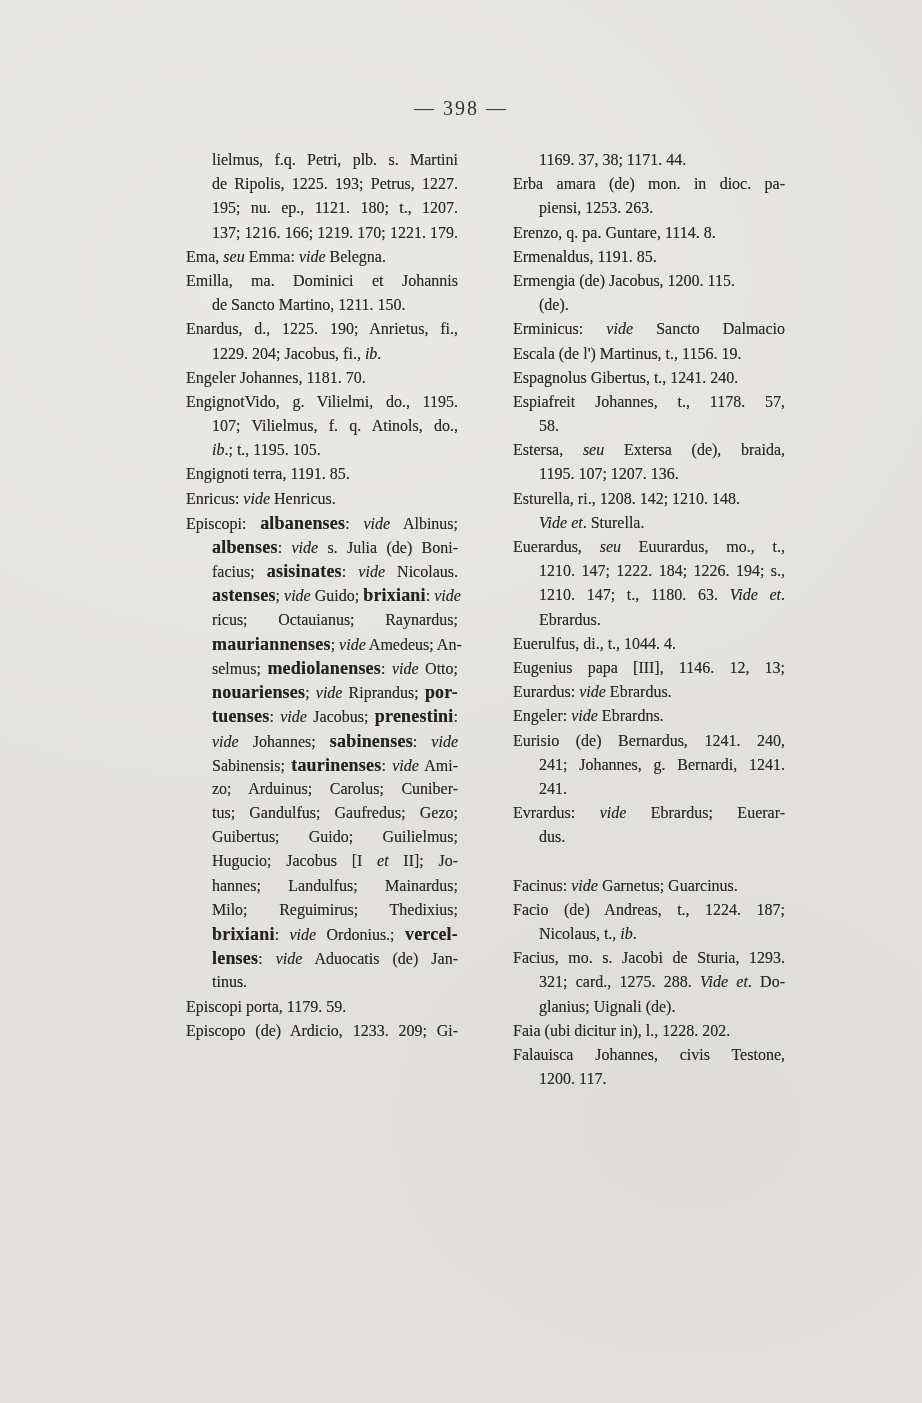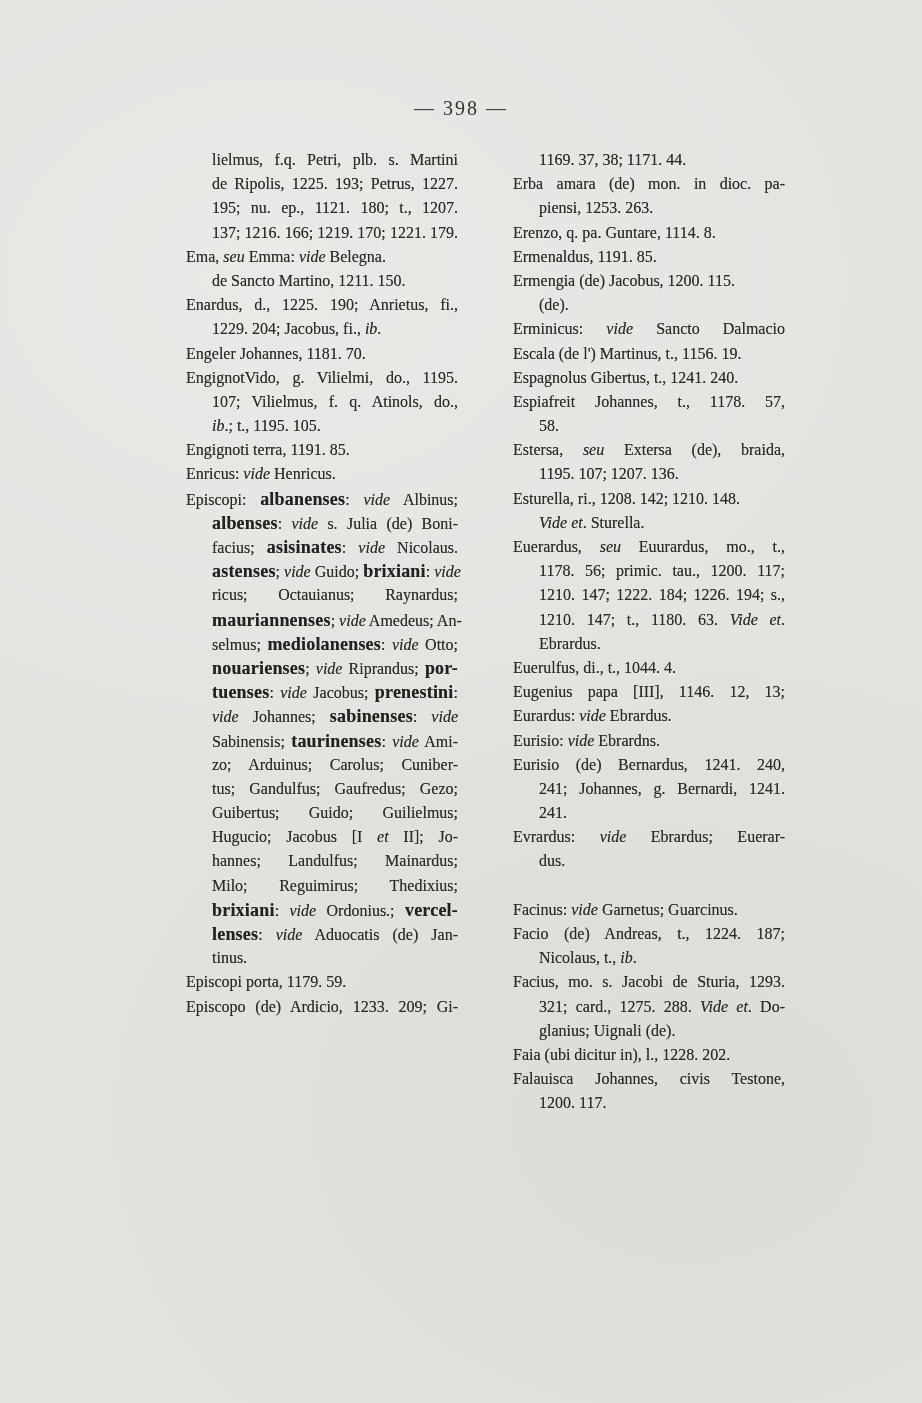--- a/index.html
+++ b/index.html
@@ -43,20 +43,21 @@
 <body>
 
 <div class="page">
   <div class="pagenum">— 398 —</div>
   <div class="col col-left">
       <div class="line ind just"><span>lielmus, f.q. Petri, plb. s. Martini</span></div>
       <div class="line ind just"><span>de Ripolis, 1225. 193; Petrus, 1227.</span></div>
       <div class="line ind just"><span>195; nu. ep., 1121. 180; t., 1207.</span></div>
       <div class="line ind just"><span>137; 1216. 166; 1219. 170; 1221. 179.</span></div>
       <div class="line"><span>Ema, </span><span class="i">seu</span><span> Emma: </span><span class="i">vide</span><span> Belegna.</span></div>
+      <div class="line just"><span>Emilla, ma. Dominici et Johannis</span></div>
       <div class="line ind"><span>de Sancto Martino, 1211. 150.</span></div>
       <div class="line just"><span>Enardus, d., 1225. 190; Anrietus, fi.,</span></div>
       <div class="line ind"><span>1229. 204; Jacobus, fi., </span><span class="i">ib</span><span>.</span></div>
       <div class="line"><span>Engeler Johannes, 1181. 70.</span></div>
       <div class="line just"><span>EngignotVido, g. Vilielmi, do., 1195.</span></div>
       <div class="line ind just"><span>107; Vilielmus, f. q. Atinols, do.,</span></div>
       <div class="line ind"><span class="i">ib</span><span>.; t., 1195. 105.</span></div>
       <div class="line"><span>Engignoti terra, 1191. 85.</span></div>
       <div class="line"><span>Enricus: </span><span class="i">vide</span><span> Henricus.</span></div>
       <div class="line just"><span>Episcopi: </span><span class="b">albanenses</span><span>: </span><span class="i">vide</span><span> Albinus;</span></div>
@@ -93,28 +94,27 @@
       <div class="line just"><span>Erminicus: </span><span class="i">vide</span><span> Sancto Dalmacio</span></div>
       <div class="line"><span>Escala (de l') Martinus, t., 1156. 19.</span></div>
       <div class="line"><span>Espagnolus Gibertus, t., 1241. 240.</span></div>
       <div class="line just"><span>Espiafreit Johannes, t., 1178. 57,</span></div>
       <div class="line ind"><span>58.</span></div>
       <div class="line just"><span>Estersa, </span><span class="i">seu</span><span> Extersa (de), braida,</span></div>
       <div class="line ind"><span>1195. 107; 1207. 136.</span></div>
       <div class="line"><span>Esturella, ri., 1208. 142; 1210. 148.</span></div>
       <div class="line ind"><span class="i">Vide et</span><span>. Sturella.</span></div>
       <div class="line just"><span>Euerardus, </span><span class="i">seu</span><span> Euurardus, mo., t.,</span></div>
-      <div class="line ind just"><span>1178. 56; primic. tau., 1200. 117;</span></div>
       <div class="line ind just"><span>1210. 147; 1222. 184; 1226. 194; s.,</span></div>
       <div class="line ind just"><span>1210. 147; t., 1180. 63. </span><span class="i">Vide et</span><span>.</span></div>
       <div class="line ind"><span>Ebrardus.</span></div>
       <div class="line"><span>Euerulfus, di., t., 1044. 4.</span></div>
       <div class="line just"><span>Eugenius papa [III], 1146. 12, 13;</span></div>
       <div class="line"><span>Eurardus: </span><span class="i">vide</span><span> Ebrardus.</span></div>
-      <div class="line"><span>Eurisio: </span><span class="i">vide</span><span> Ebrardns.</span></div>
+      <div class="line"><span>Engeler: </span><span class="i">vide</span><span> Ebrardns.</span></div>
       <div class="line just"><span>Eurisio (de) Bernardus, 1241. 240,</span></div>
       <div class="line ind just"><span>241; Johannes, g. Bernardi, 1241.</span></div>
       <div class="line ind"><span>241.</span></div>
       <div class="line just"><span>Evrardus: </span><span class="i">vide</span><span> Ebrardus; Euerar-</span></div>
       <div class="line ind"><span>dus.</span></div>
       <div class="line blank"></div>
       <div class="line"><span>Facinus: </span><span class="i">vide</span><span> Garnetus; Guarcinus.</span></div>
       <div class="line just"><span>Facio (de) Andreas, t., 1224. 187;</span></div>
       <div class="line ind"><span>Nicolaus, t., </span><span class="i">ib</span><span>.</span></div>
       <div class="line just"><span>Facius, mo. s. Jacobi de Sturia, 1293.</span></div>

